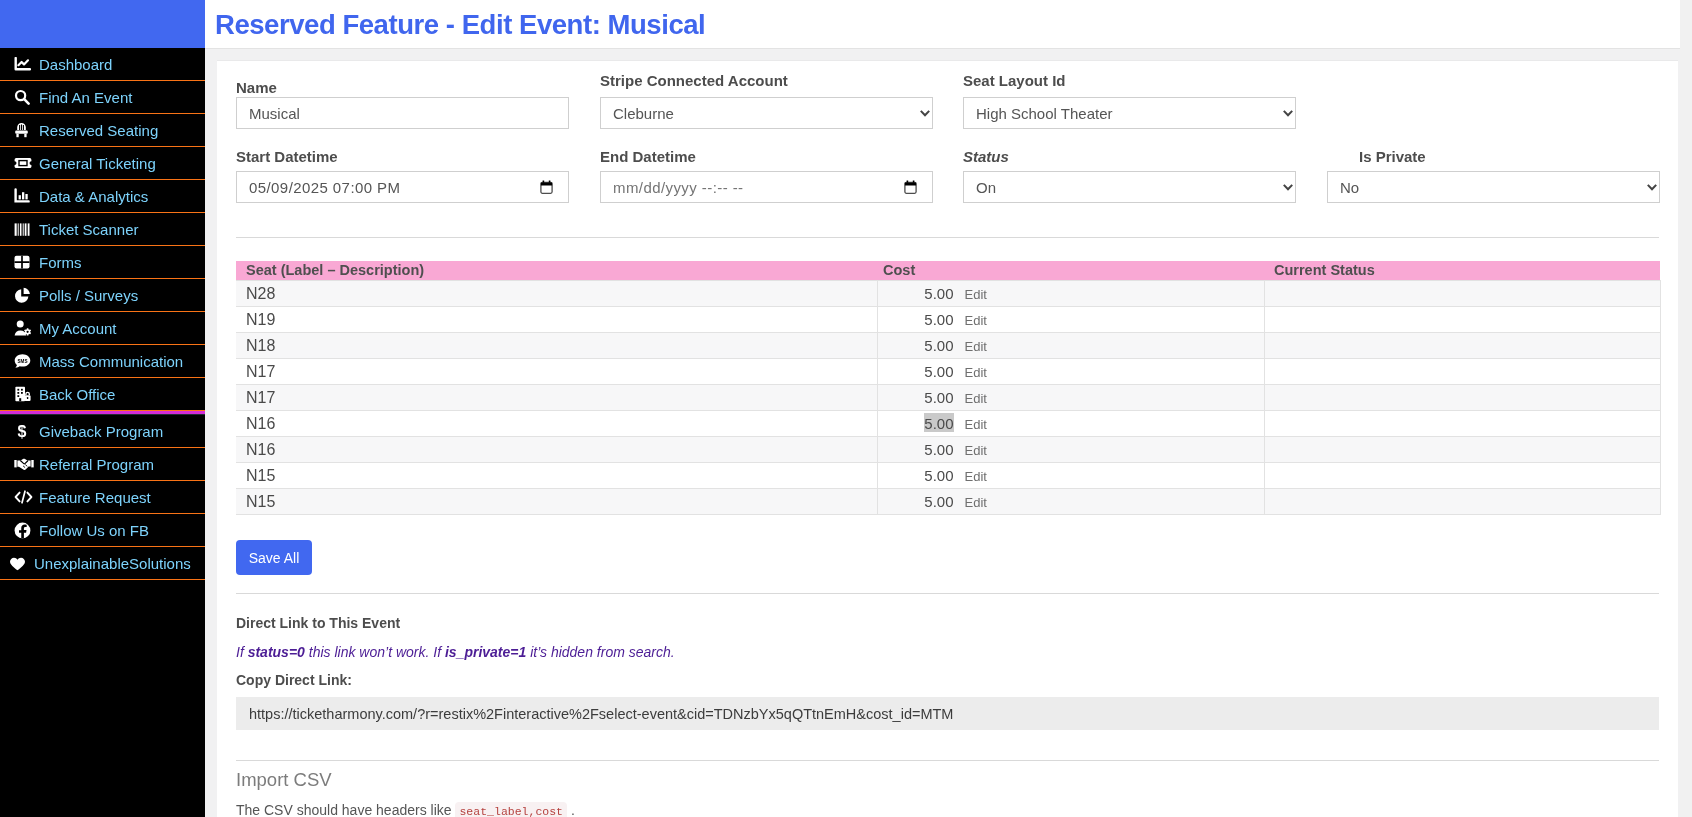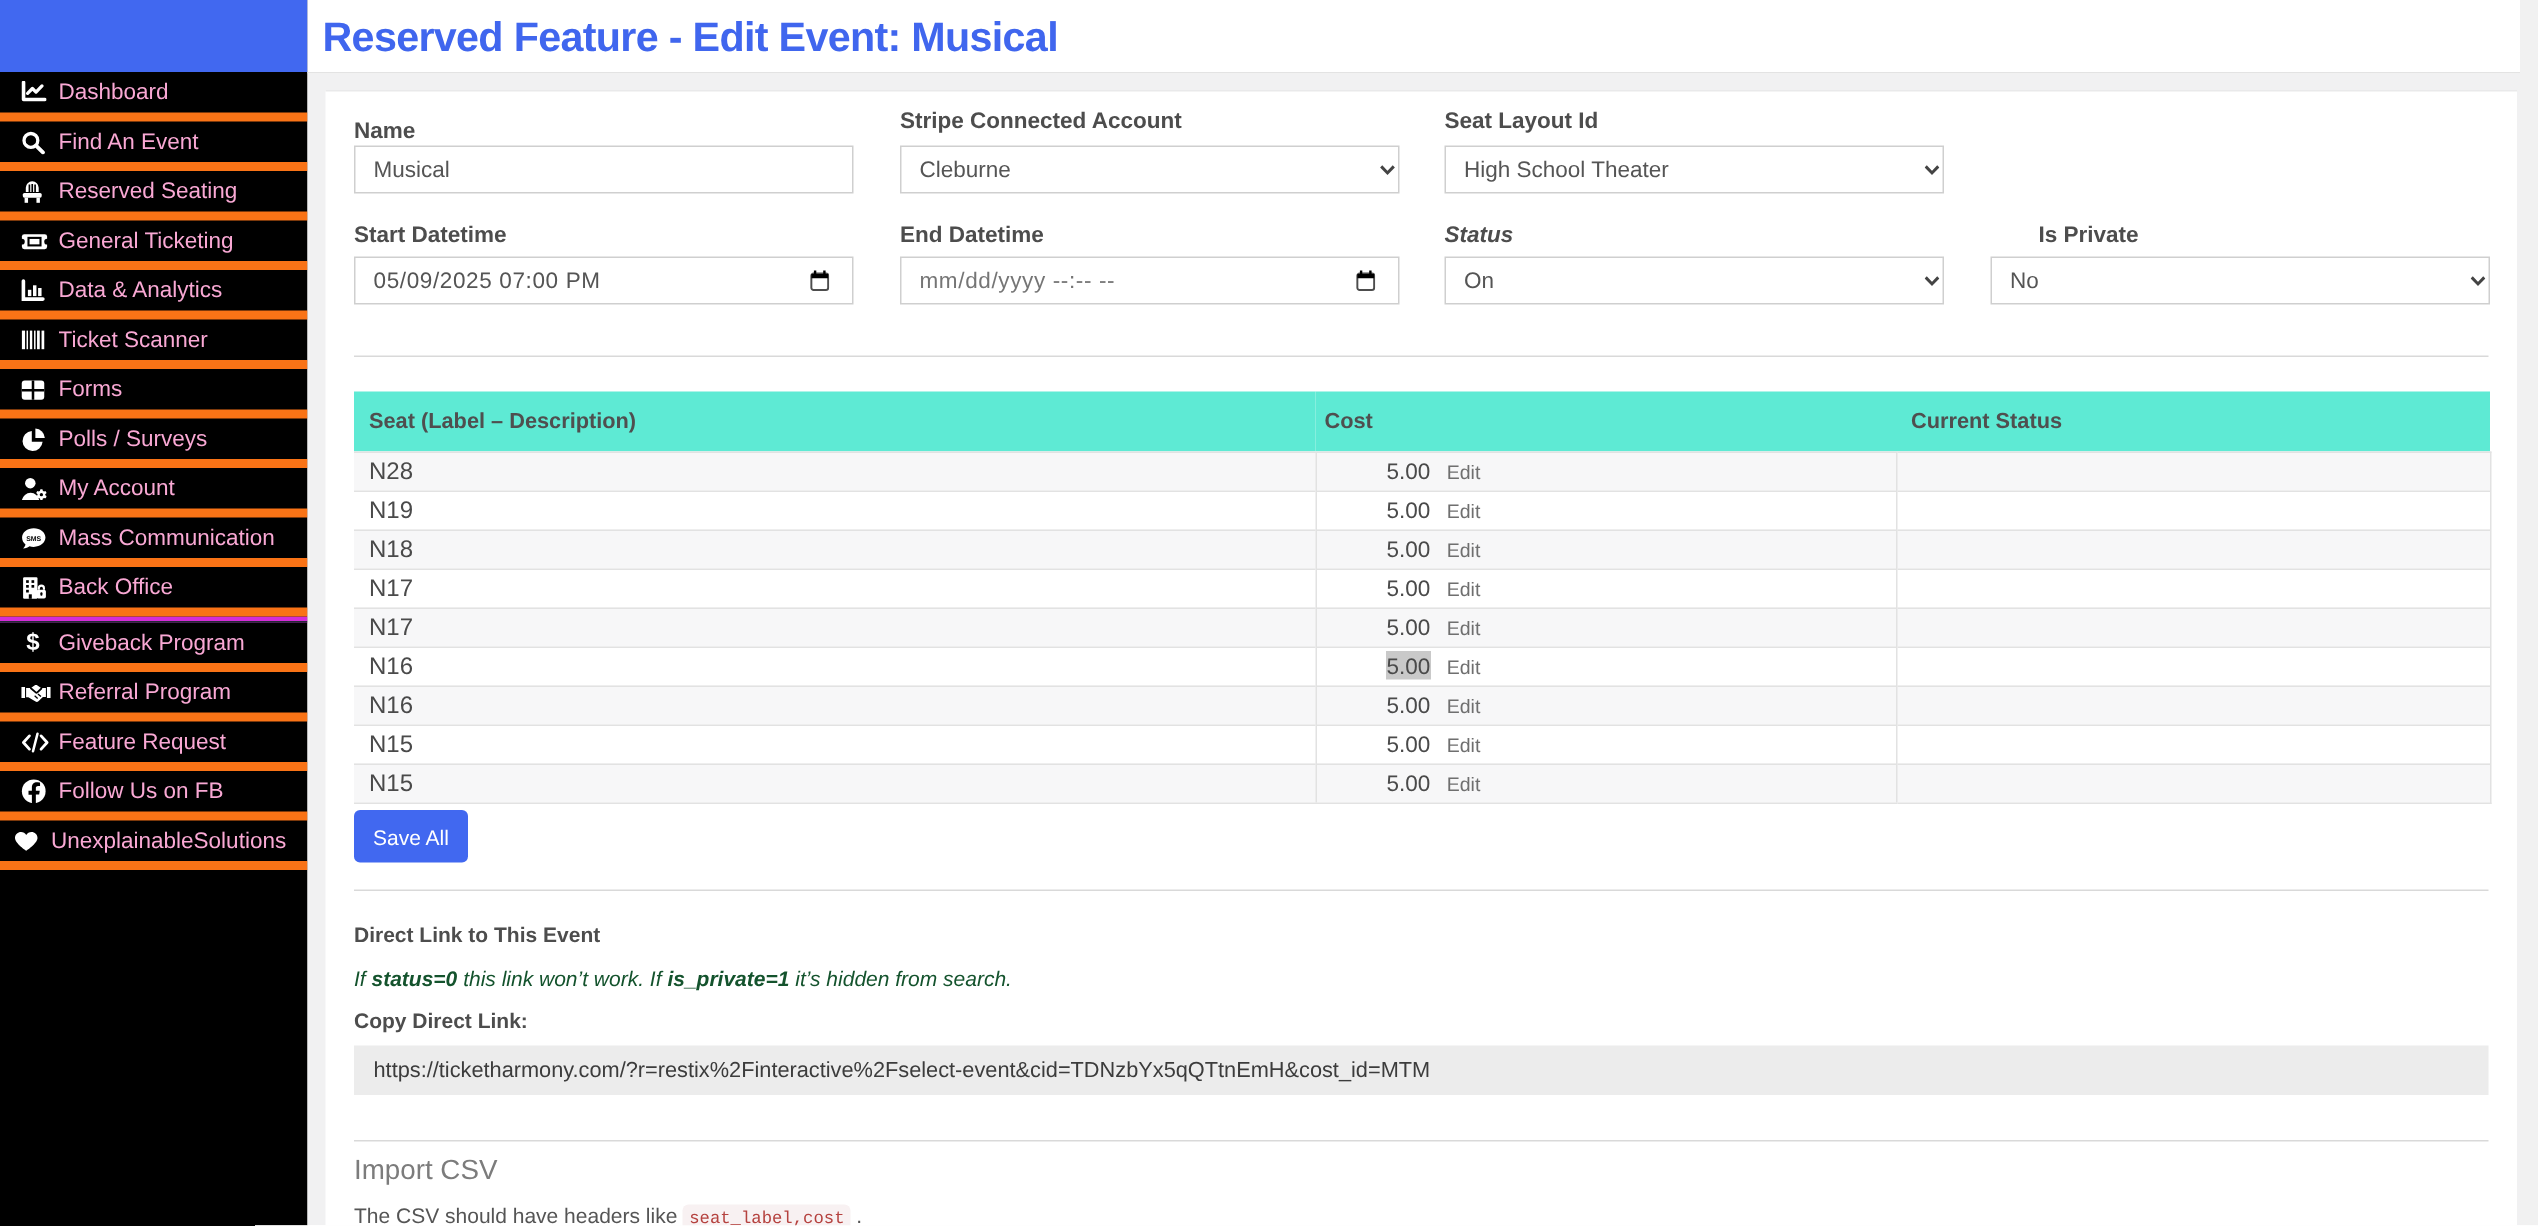--- a/index.html
+++ b/index.html
@@ -3,21 +3,21 @@
 <meta charset="utf-8">
 <style>
   * { margin:0; padding:0; box-sizing:border-box; }
   html,body { width:1692px; height:817px; overflow:hidden; }
   body { font-family:"Liberation Sans", sans-serif; background:#fff; }
   #app { position:relative; width:1692px; height:817px; overflow:hidden; background:#fff; }
 
   
   #sidebar { position:absolute; left:0; top:0; width:205px; height:817px; background:#000; }
   #sb-head { position:absolute; left:0; top:0; width:205px; height:48px; background:#4168f0; }
-  .mi { position:relative; display:flex; align-items:center; height:33px; border-bottom:6px solid #f97316; color:#f9a8d4; font-size:15px; padding-left:14px; white-space:nowrap; }
+  .mi { position:relative; display:flex; align-items:center; height:33px; border-bottom:1px solid #f97316; color:#7dd3fc; font-size:15px; padding-left:14px; white-space:nowrap; }
   .mi .ic { width:23px; height:17px; margin-right:2px; display:flex; align-items:center; justify-content:flex-start; flex:none; }
   .mi .ic svg { display:block; }
   #menu { position:absolute; top:48px; left:0; width:205px; }
   .sep { height:4px; background:#d42cd8; border-bottom:1px solid #252836; }
 
   
   #topbar { position:absolute; left:205px; top:0; width:1475px; height:49px; background:#fff; border-bottom:1px solid #e3e3e3; }
   #title { position:absolute; left:10px; top:8.5px; font-size:27.5px; font-weight:bold; color:#4066ee; letter-spacing:-0.45px; }
 
   
@@ -29,38 +29,38 @@
   .fld { position:absolute; width:333px; height:32px; border:1px solid #cfcfcf; background:#fff; font-size:15px; color:#555; display:flex; align-items:center; padding:0 12px; }
   .fld .grow { flex:1 1 auto; }
   .chev svg, .cal svg { display:block; }
   .chev { margin-right:-10px; }
   .cal { margin-right:3px; }
 
   .hr { position:absolute; height:1px; background:#d9d9d9; left:19px; width:1423px; }
 
   
   #seats { position:absolute; left:19px; top:200px; width:1424px; border-collapse:collapse; table-layout:fixed; font-size:15px; }
-  #seats th { background:#5eead4; color:#4f4f4f; font-weight:bold; text-align:left; height:40px; padding:0 0 0 10px; font-size:14.5px; }
+  #seats th { background:#f9a8d4; color:#4f4f4f; font-weight:bold; text-align:left; height:19px; padding:0 0 0 10px; font-size:14.5px; }
   #seats td { height:26px; padding:2px 0 0 10px; color:#4a4a4a; border-top:1px solid #e2e2e2; font-size:16px; }
   #seats td.c2 { padding-left:0; }
   #seats th.c2 { padding-left:6px; }
   #seats tbody tr:nth-child(odd) td { background:#f7f7f8; }
   #seats td.c2, #seats th.c2 { border-left:1px solid #e2e2e2; }
   #seats td.c3, #seats th.c3 { border-left:1px solid #e2e2e2; }
   #seats td.c3 { border-right:1px solid #e2e2e2; }
   #seats tbody tr:last-child td { border-bottom:1px solid #e2e2e2; }
   #seats th.c2, #seats th.c3 { border-left:none; }
   #seats .cost { display:inline-block; width:76px; text-align:right; font-size:15px; }
   #seats .edit { color:#6f6f6f; font-size:13px; margin-left:11px; text-decoration:none; }
   #seats .hl { background:#c9c9c9; padding:2px 0 0 0; margin-left:5px; }
 
   .btn { position:absolute; background:#4168f0; color:#fff; font-size:14px; border:none; border-radius:4px; width:76px; height:35px; display:flex; align-items:center; justify-content:center; }
 
   .b15 { position:absolute; font-size:14px; font-weight:bold; color:#4d4d4d; }
-  .i15 { position:absolute; font-size:14px; font-style:italic; color:#14532d; }
+  .i15 { position:absolute; font-size:14px; font-style:italic; color:#4c1d95; }
   .urlbox { position:absolute; left:19px; width:1423px; height:33px; background:#ececec; display:flex; align-items:center; padding-left:13px; font-size:14.5px; color:#3c3c3c; }
   .h2g { position:absolute; font-size:18.5px; color:#7c7c7c; }
   .csvline { position:absolute; font-size:14px; color:#555; }
   .code { font-family:"Liberation Mono", monospace; font-size:11.5px; color:#b5423f; background:#f8f1f2; border-radius:4px; padding:3px 4px 2px 4px; }
 
   
   #scroll { position:absolute; right:0; top:0; width:12px; height:817px; background:#f1f1f1; }
 </style>
 </head>
 <body>

